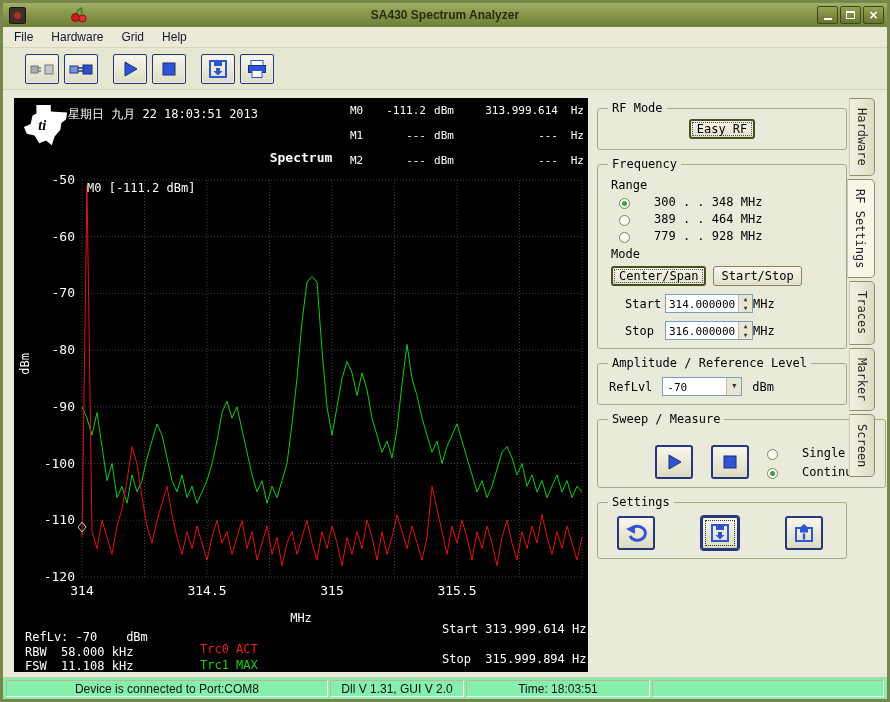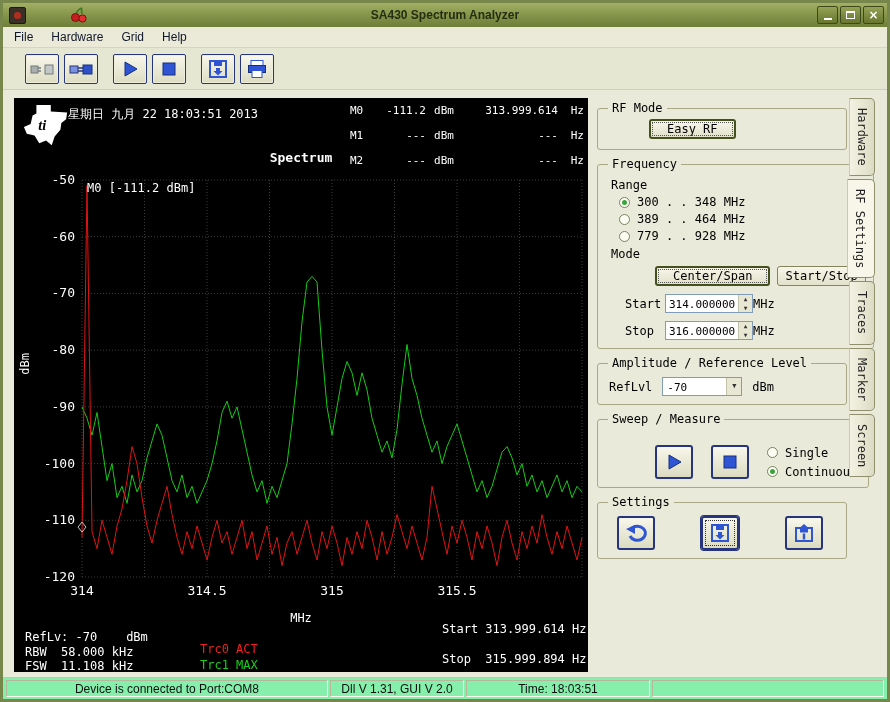--- a/index.html
+++ b/index.html
@@ -40,24 +40,24 @@
   .marker-table .r{text-align:right;}
   .marker-table .c{text-align:center;}
   .f-red{color:#ef2020;}
   .f-green{color:#19cf19;}
   .ti-logo{position:absolute;left:8px;top:5px;width:48px;height:46px;}
   
   .panel{position:absolute;left:594px;top:98px;width:250px;font-family:"DejaVu Sans Mono",monospace;font-size:12px;color:#000;}
   fieldset{border:1px solid #a9a986;border-radius:3px;margin:0 0 7px 0;padding:3px 7px 8px 7px;background:transparent;}
   legend{font-size:12px;padding:0 4px;margin-left:3px;color:#000;}
   .xp-btn{background:linear-gradient(#f7f6ea,#e2e1ca);border:1px solid #84845f;border-radius:3px;font-family:"DejaVu Sans Mono",monospace;font-size:12px;padding:2px 7px;cursor:pointer;color:#000;}
-  .xp-btn.focused{border:2px solid #44501e;padding:1px 16px;outline:1px dotted #555;outline-offset:-4px;margin-left:44px;}
+  .xp-btn.focused{border:2px solid #44501e;padding:1px 6px;outline:1px dotted #555;outline-offset:-4px;}
   .easyrf{display:block;margin:1px auto 2px auto;}
   .sub-label{margin:4px 0 2px 6px;}
-  .radio-row{display:flex;align-items:center;gap:7px;margin:3px 0 0 14px;cursor:pointer;}
+  .radio-row{display:flex;align-items:flex-end;gap:24px;margin:3px 0 0 14px;cursor:pointer;}
   .radio{width:11px;height:11px;border-radius:50%;border:1px solid #74845f;background:#fdfdf4;position:relative;flex:0 0 auto;}
   .radio.on::after{content:"";position:absolute;inset:2px;border-radius:50%;background:#38a43a;}
   .mode-btns{display:flex;gap:7px;margin:5px 0 2px 6px;}
   .freq-row{display:flex;align-items:center;margin:8px 0 0 20px;}
   .freq-row .lbl{width:40px;}
   .spin{display:inline-flex;width:88px;height:19px;border:1px solid #7f9db9;background:#fff;}
   .spin-val{flex:1;font-size:11px;padding:3px 1px 0 3px;font-family:"DejaVu Sans Mono",monospace;}
   .spin-btns{display:flex;flex-direction:column;width:14px;border-left:1px solid #c2c2aa;}
   .spin-btn{flex:1;font-size:6px;line-height:8px;text-align:center;background:#e8e7d3;color:#333;cursor:pointer;user-select:none;}
   .amp-row{display:flex;align-items:center;gap:10px;margin:4px 0 0 4px;}

